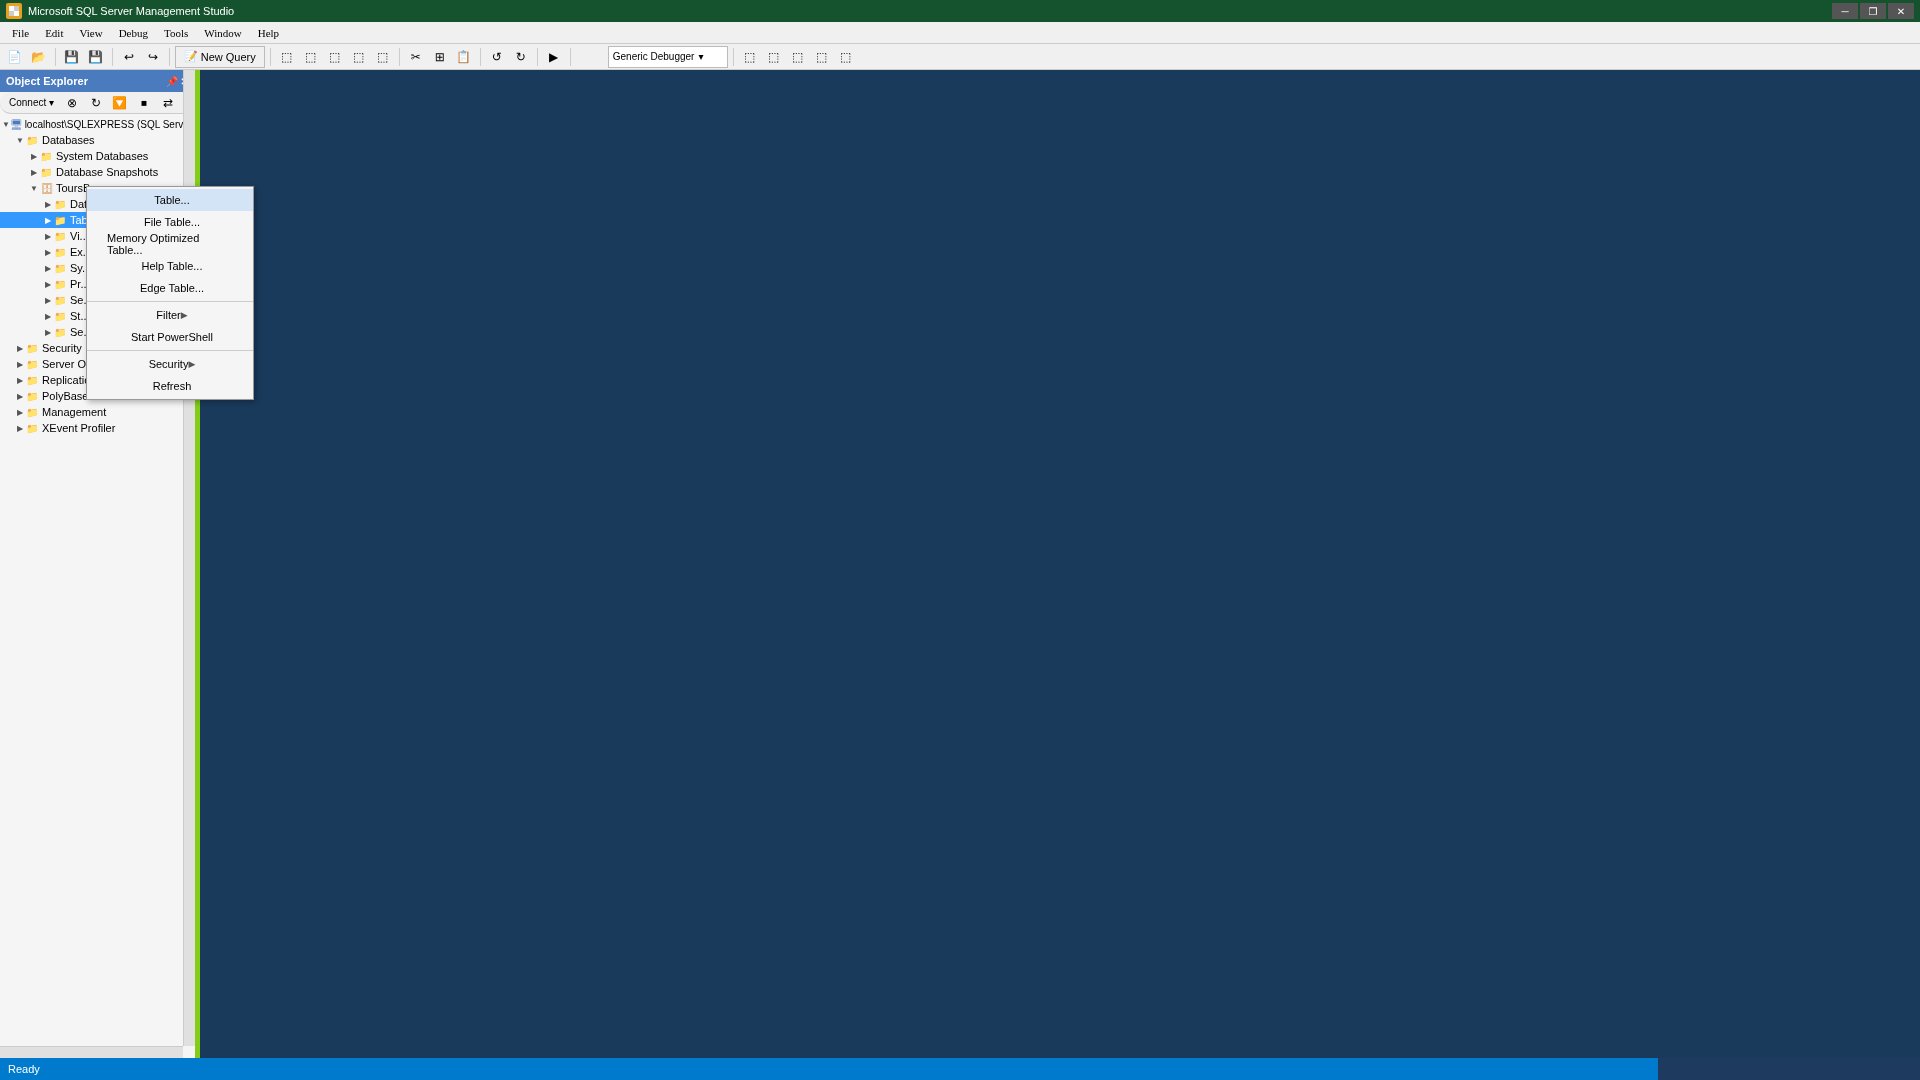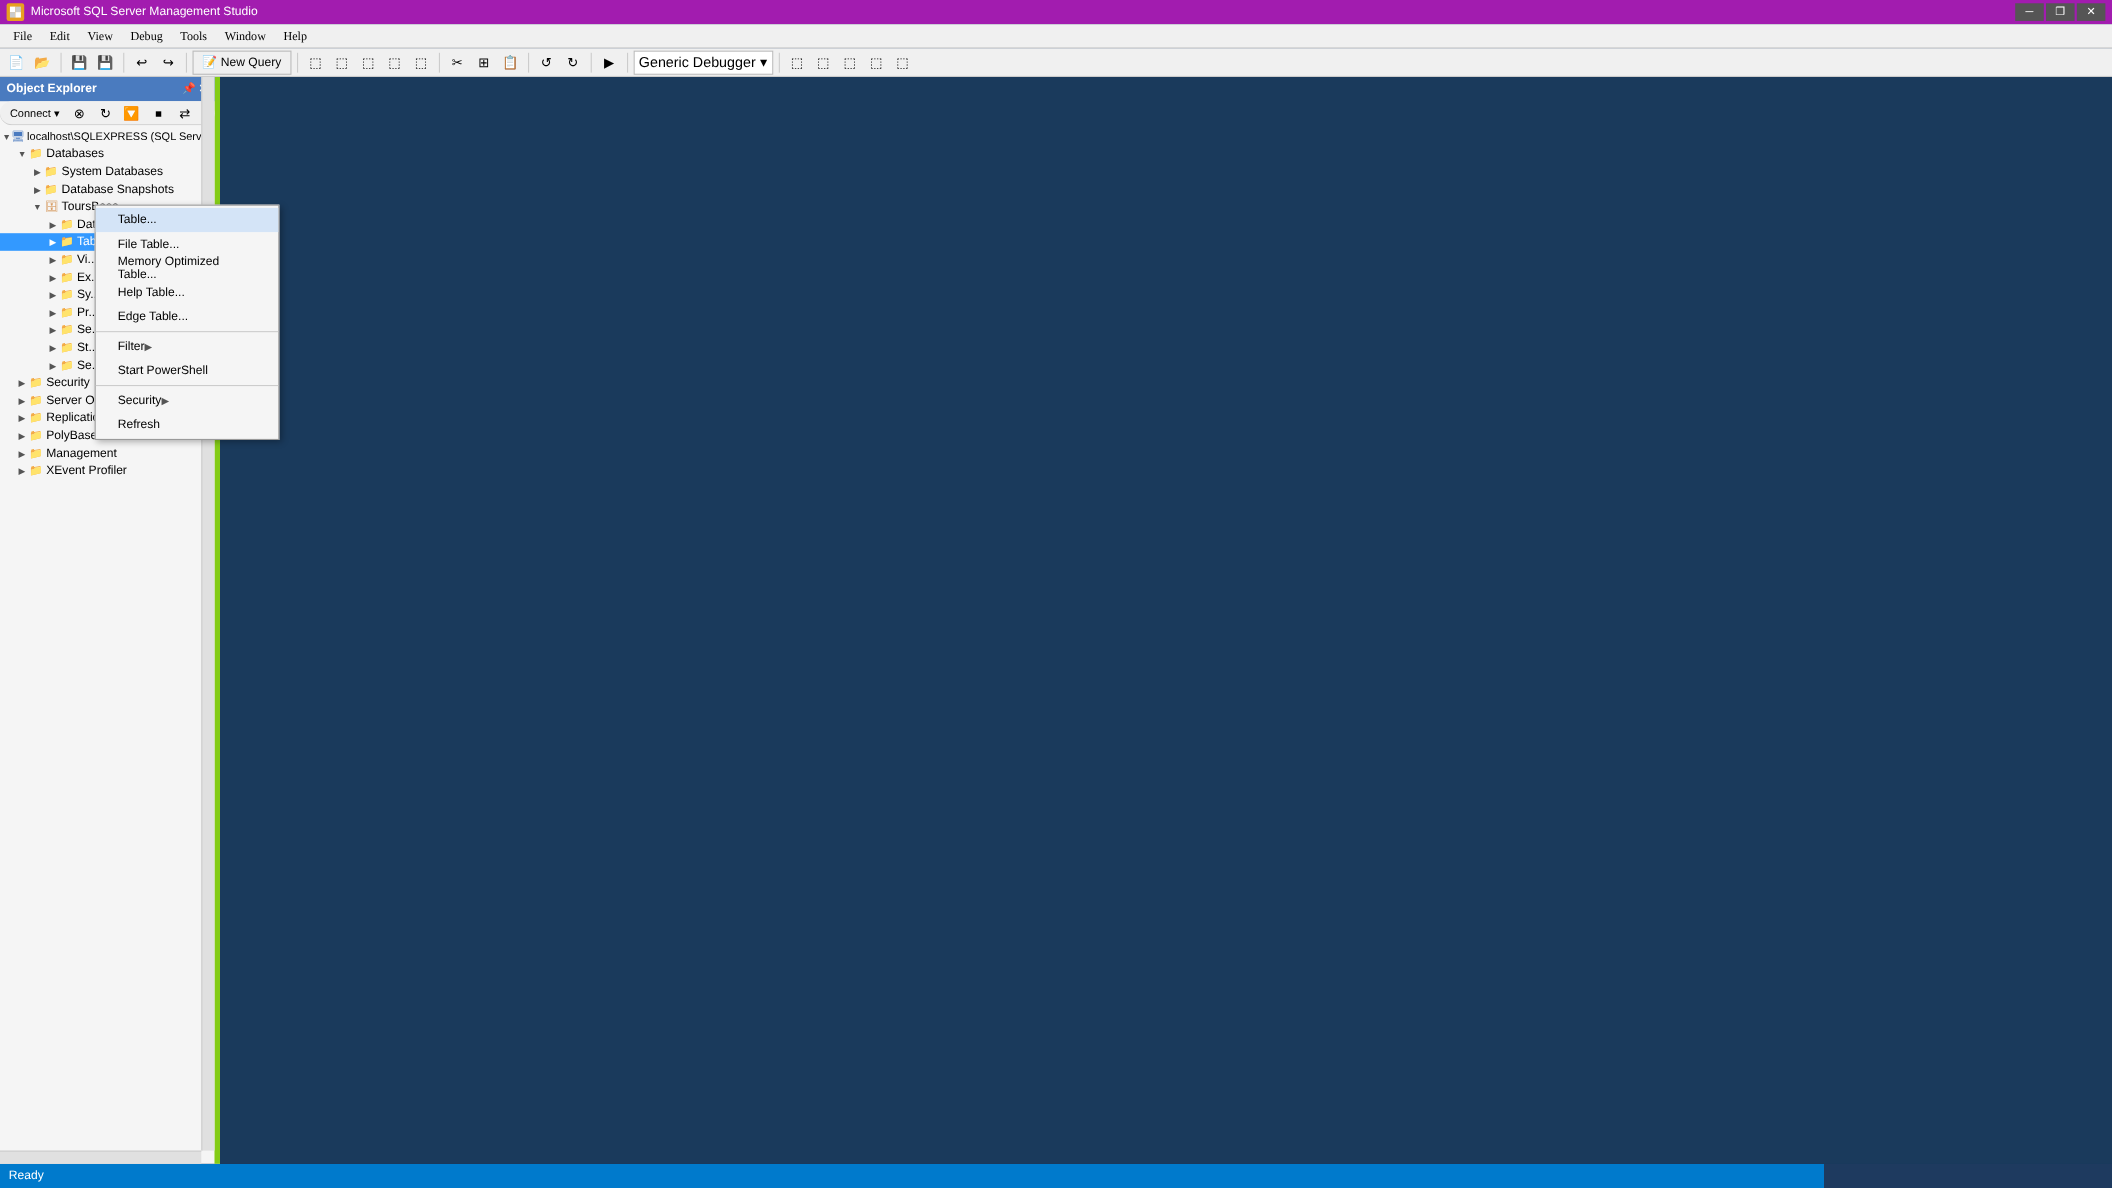--- a/index.html
+++ b/index.html
@@ -9,21 +9,21 @@
       background: #1e3a5f;
       font-family: 'Segoe UI', Tahoma, Geneva, Verdana, sans-serif;
       font-size: 12px;
       color: #000;
       overflow: hidden;
       position: relative;
     }
 
     
     #title-bar {
-      background: #a21caf;
+      background: #14532d;
       height: 22px;
       display: flex;
       align-items: center;
       padding: 0 6px;
       color: #fff;
       font-size: 11px;
     }
     #title-bar .app-icon {
       width: 16px;
       height: 16px;
@@ -112,22 +112,23 @@
       height: 22px;
       gap: 3px;
     }
     .tb-dropdown {
       display: flex;
       align-items: center;
       height: 22px;
       background: #fff;
       border: 1px solid #bbb;
       padding: 0 4px;
-      font-size: 13px;
+      font-size: 10px;
       min-width: 120px;
+      margin-left: 32px;
     }
 
     
     #main {
       display: flex;
       height: calc(1080px - 22px - 22px - 26px - 22px);
     }
 
     
     #object-explorer {
@@ -231,21 +232,21 @@
       padding: 2px 0;
     }
     .ctx-item {
       display: flex;
       align-items: center;
       padding: 3px 16px 3px 20px;
       cursor: pointer;
       font-size: 11px;
       color: #000;
       height: 22px;
-      justify-content: flex-start;
+      justify-content: center;
     }
     .ctx-item.highlighted { background: #d4e4f7; }
     .ctx-separator {
       height: 1px;
       background: #ccc;
       margin: 2px 0;
     }
     .ctx-item .submenu-arrow {
       font-size: 9px;
       color: #555;

